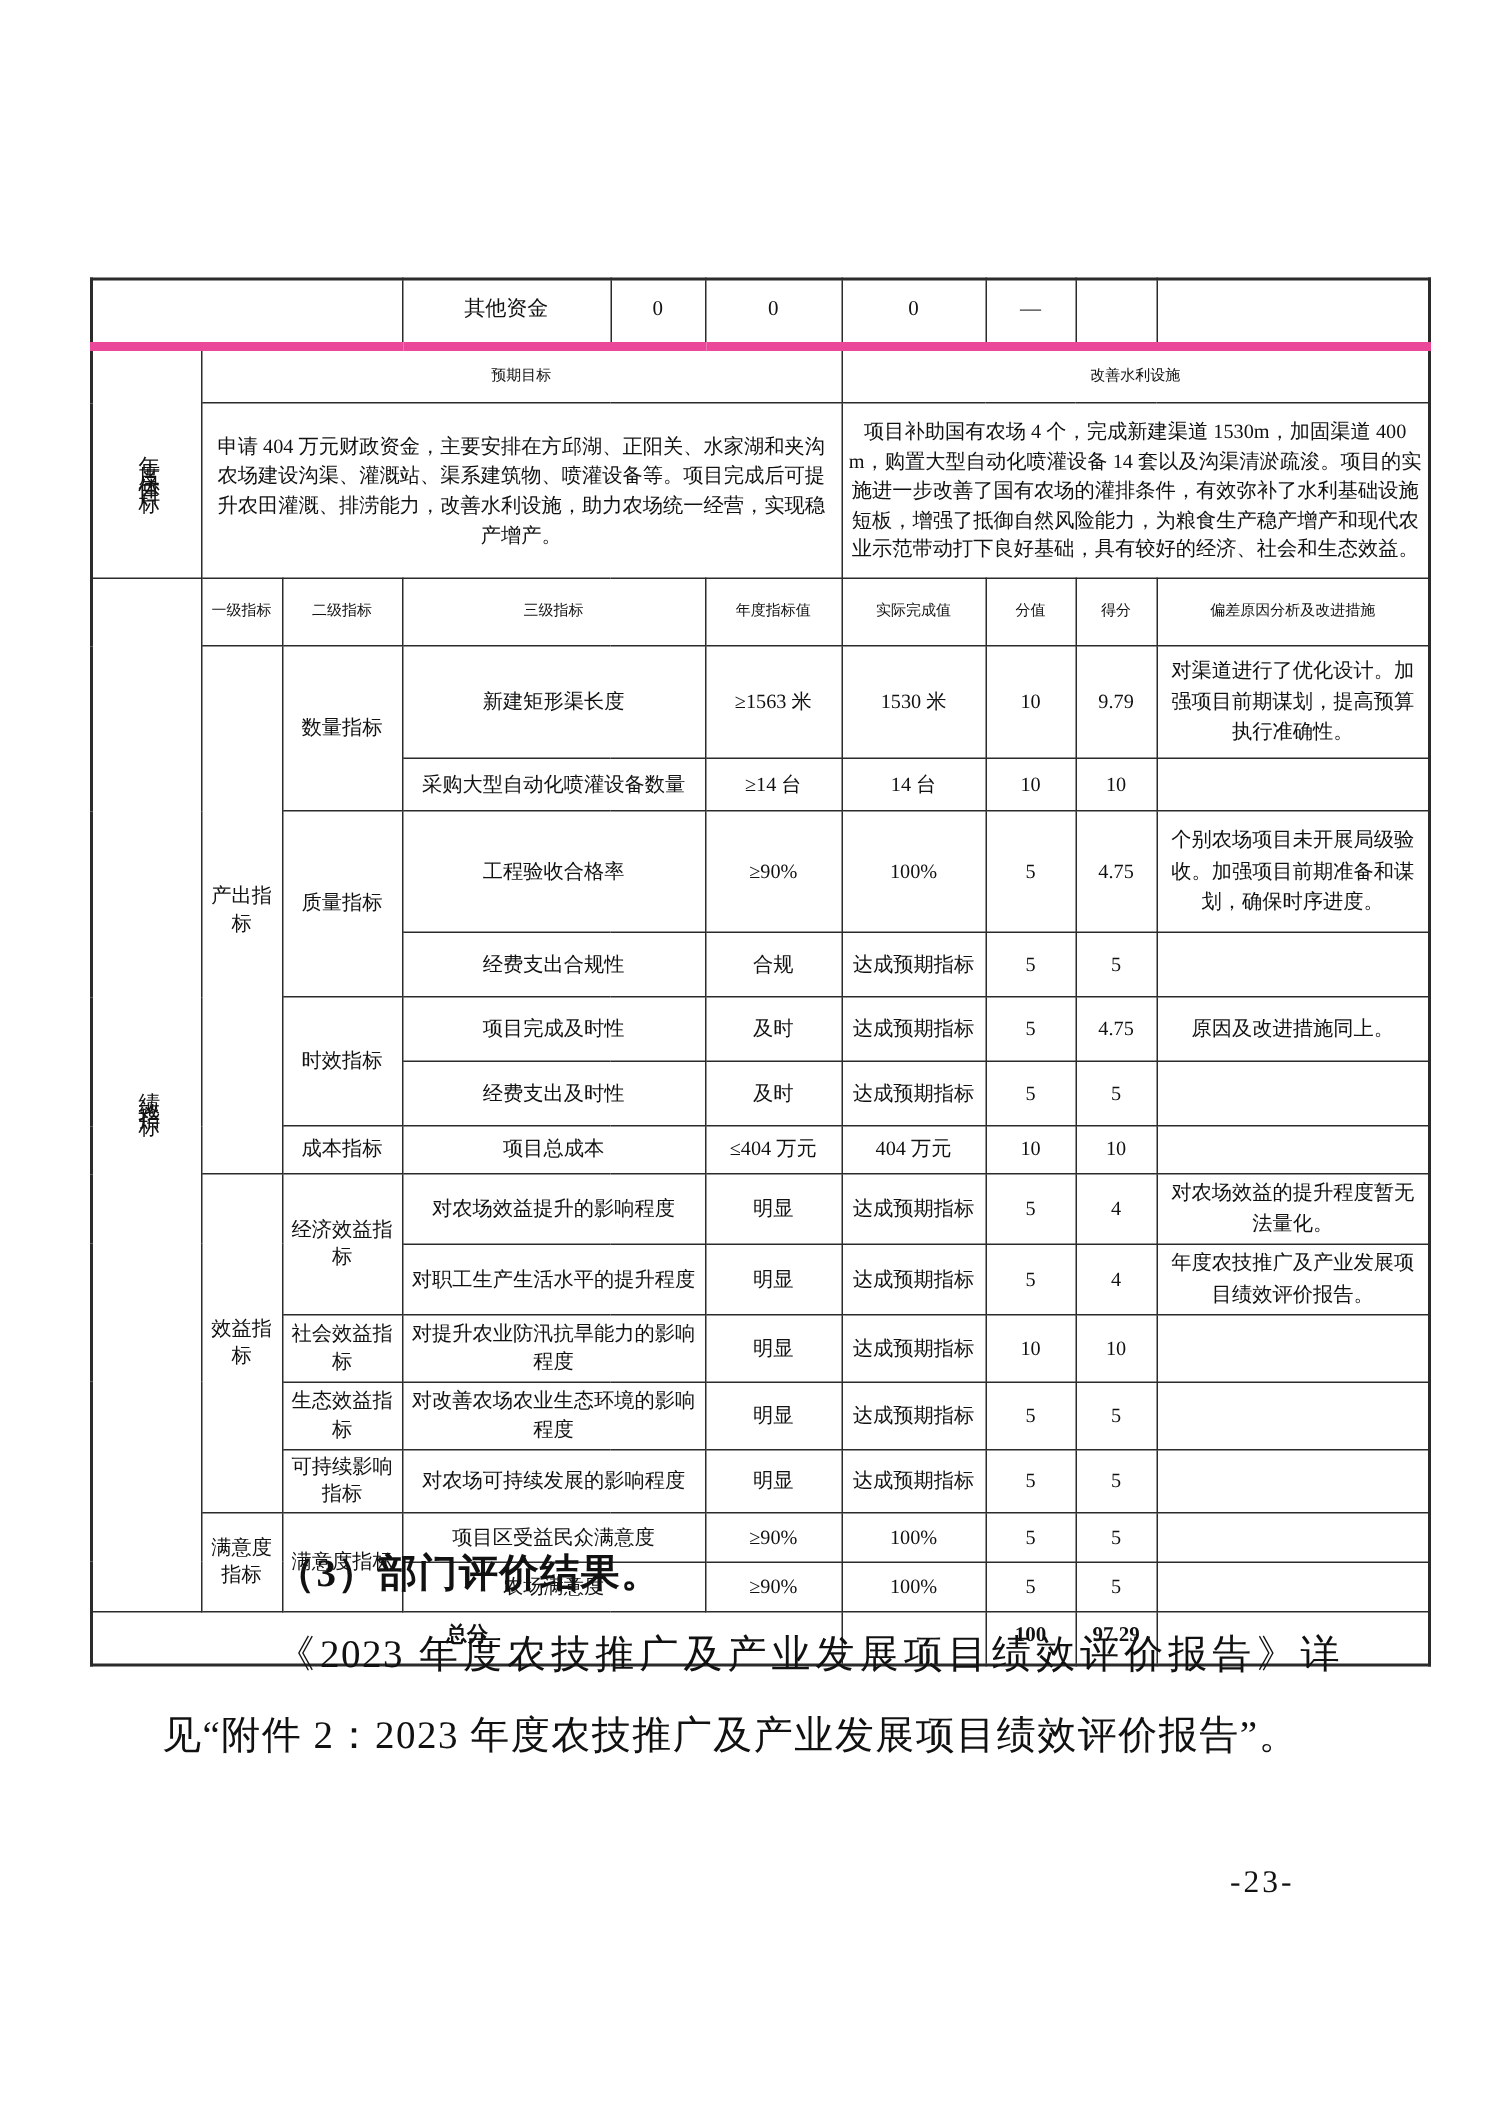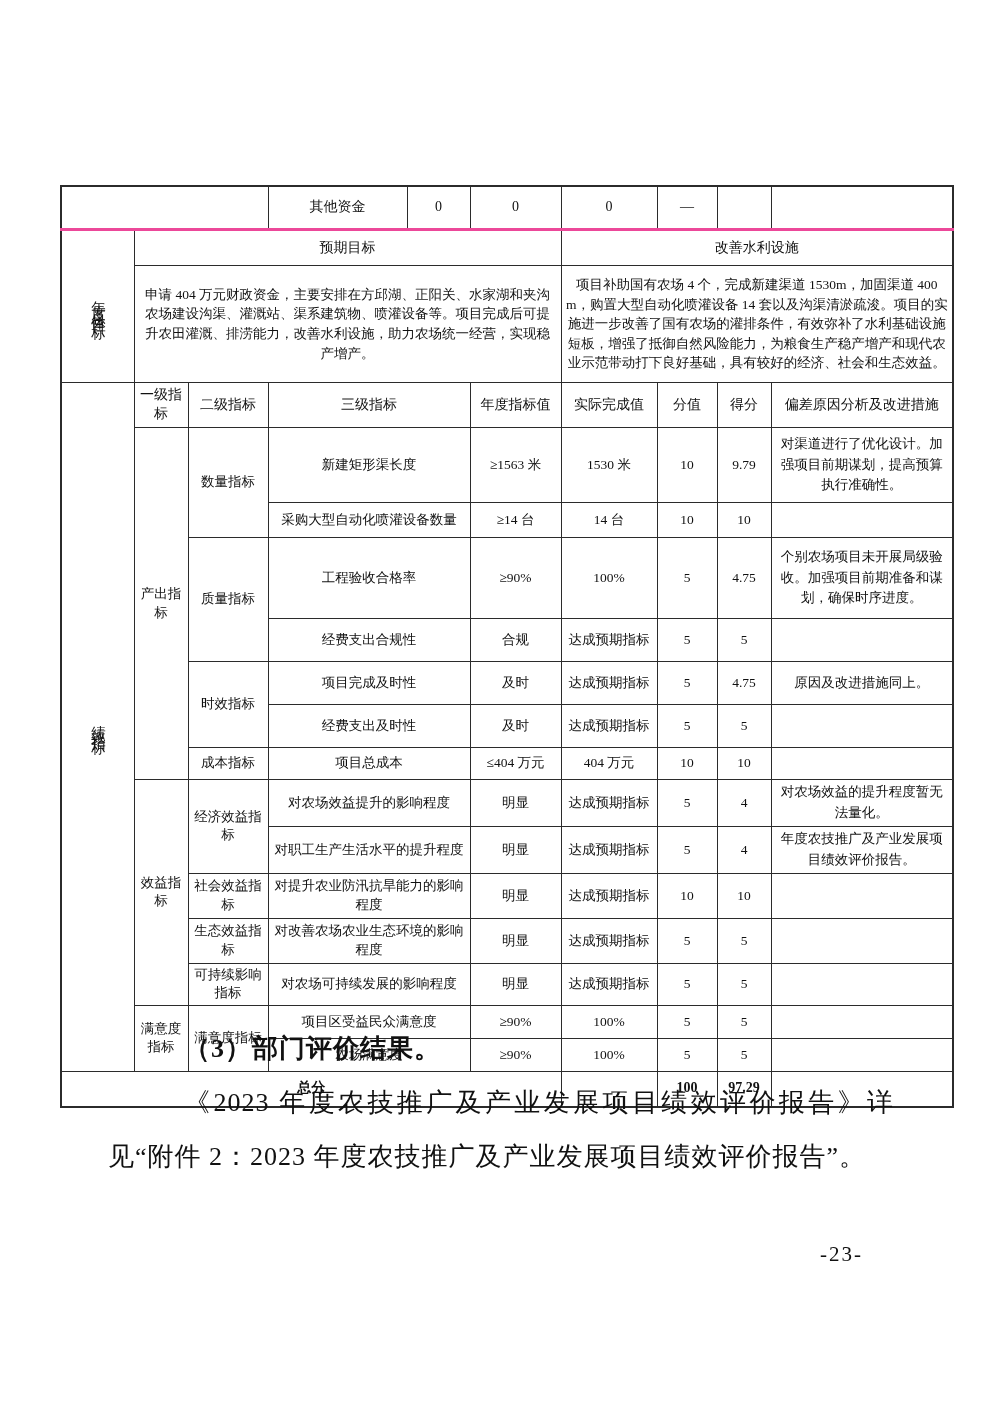--- a/index.html
+++ b/index.html
@@ -36,22 +36,22 @@
   td.lv2 { padding: 2px 8px; }
   td.name { text-align: left; padding: 2px 2px 2px 10px; }
   td.dev  { text-align: left; padding: 4px 8px; line-height: 1.55; border-radius: 17px; }
   td.goal {
     text-align: justify;
     padding: 2px 10px;
     font-size: 13.5px;
     line-height: 1.45;
     vertical-align: middle;
   }
-  td.hdr { font-size: 14px; padding: 2px 6px; font-family: Liberation Serif, serif; }
-  tr.funding td { border-bottom: 3px solid #ec4899; font-size: 14px; }
+  td.hdr { font-size: 10px; padding: 2px 6px; font-family: Liberation Serif, serif; }
+  tr.funding td { border-bottom: 6px solid #ec4899; font-size: 14px; }
   tr.total td { font-weight: bold; font-size: 14px; }
 
   .h37  td { height: 37px; }
   .h30  td { height: 30px; }
   .h118 td { height: 112px; }
   .h40  td { height: 40px; }
   .h70  td { height: 70px; }
   .h28r td { height: 28px; }
   .h76  td { height: 76px; margin-left: 25px; }
   .h38  td { height: 38px; }

